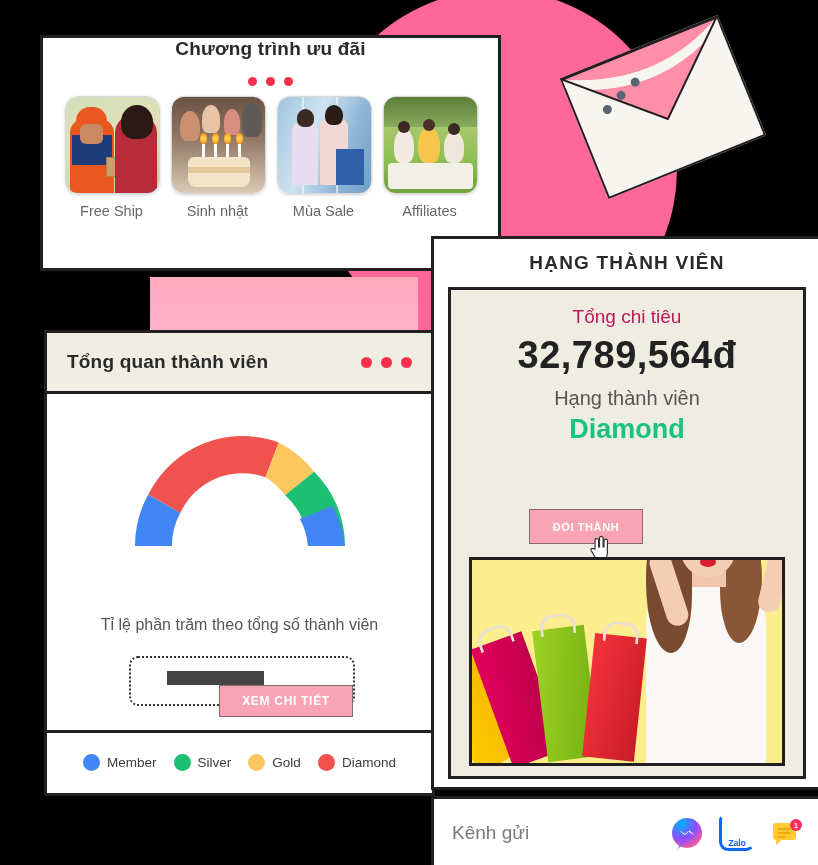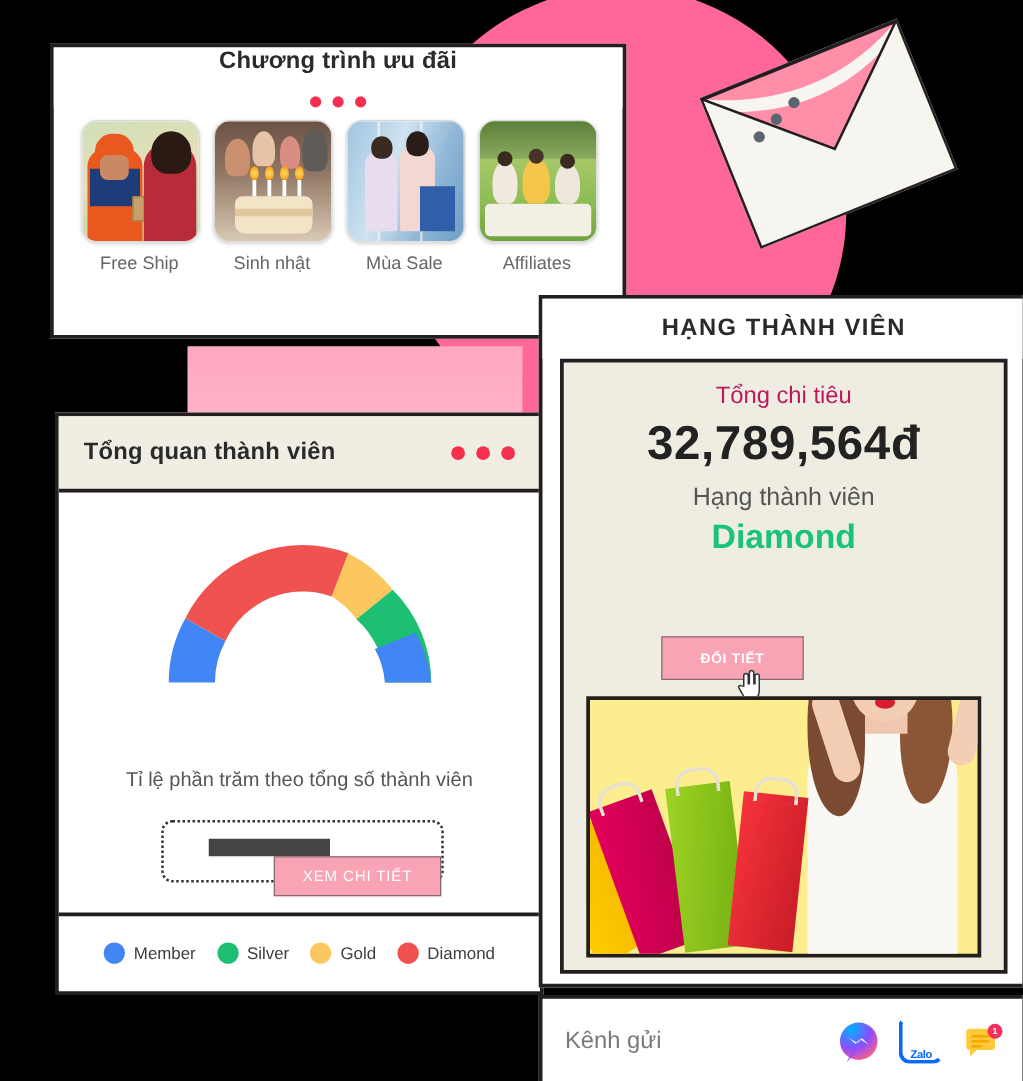--- a/index.html
+++ b/index.html
@@ -81,21 +81,21 @@
   .gauge{position:absolute;left:50%;top:14px;transform:translateX(-50%);}
   .gauge-center{position:absolute;left:0;right:0;top:96px;text-align:center;}
   .gauge-label{font-size:20px;color:#555;}
   .gauge-value{font-size:47px;font-weight:700;color:#1b1b1b;margin-top:2px;letter-spacing:.5px;}
   .ov-caption{text-align:center;font-size:16px;color:#555;margin-top:-4px;}
   .cta-zone{position:relative;height:86px;margin-top:10px;}
   .dashed-box{position:absolute;left:82px;top:12px;width:222px;height:46px;
     border:2px dotted #333;border-radius:9px;}
   .dark-bar{position:absolute;left:120px;top:27px;width:97px;height:14px;background:#444;}
   .cta-btn{position:absolute;left:172px;top:41px;width:132px;height:30px;background:#F9A4B4;
-    border:1px solid #8a6a72;color:#fff;font-size:12px;font-weight:400;letter-spacing:.7px;
+    border:1px solid #8a6a72;color:#fff;font-size:12px;font-weight:700;letter-spacing:.7px;
     display:flex;align-items:center;justify-content:center;}
   .legend{border-top:3px solid #231f20;height:58px;display:flex;align-items:center;
     justify-content:center;gap:17px;}
   .lg{display:flex;align-items:center;gap:7px;}
   .lg-dot{width:17px;height:17px;border-radius:50%;}
   .lg-text{font-size:13.5px;color:#3c3c3c;}
 
   
   #rank-card{left:431px;top:236px;width:386px;height:548px;}
   .rank-head{height:48px;display:flex;align-items:center;justify-content:center;background:#fff;}
@@ -313,21 +313,21 @@
     <div class="rank-head">
       <div class="rank-head-title">HẠNG THÀNH VIÊN</div>
     </div>
 
     <div class="rank-inner">
       <div class="spend-label">Tổng chi tiêu</div>
       <div class="spend-value">32,789,564đ</div>
       <div class="rank-label">Hạng thành viên</div>
       <div class="rank-value">Diamond</div>
 
-      <div class="redeem-btn">ĐỔI TIẾT</div>
+      <div class="redeem-btn">ĐỔI THÀNH</div>
       <svg class="cursor" viewBox="0 0 22 26">
         <path d="M6 14V5.5a1.8 1.8 0 0 1 3.6 0V12h.9V3.2a1.8 1.8 0 0 1 3.6 0V12h.9V5.8a1.7 1.7 0 0 1 3.4 0V18c0 4-2.6 7-6.4 7-3.8 0-6-2.3-7.2-5L2 15.2c-.6-1.2.9-2.4 2-1.5z" fill="#fff" stroke="#333" stroke-width="1.2"></path>
       </svg>
 
       <div class="photo">
         <div class="woman">
           <div class="torso"></div>
           <div class="hair-l"></div>
           <div class="hair-r"></div>
           <div class="neck"></div>

